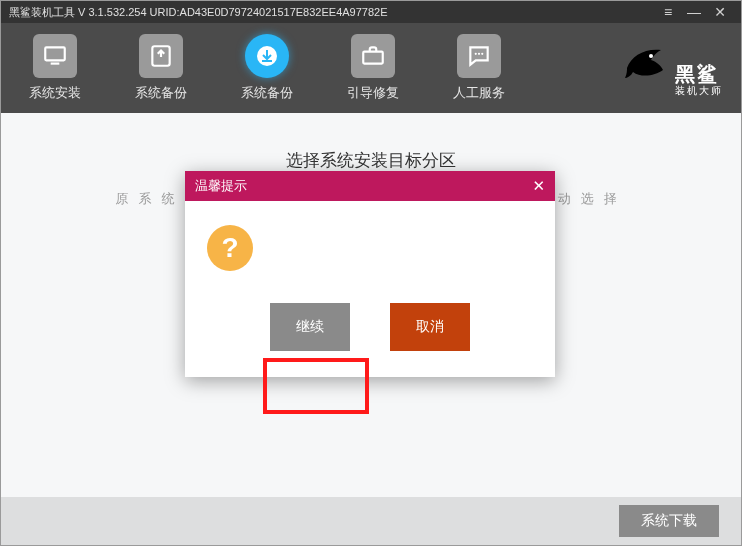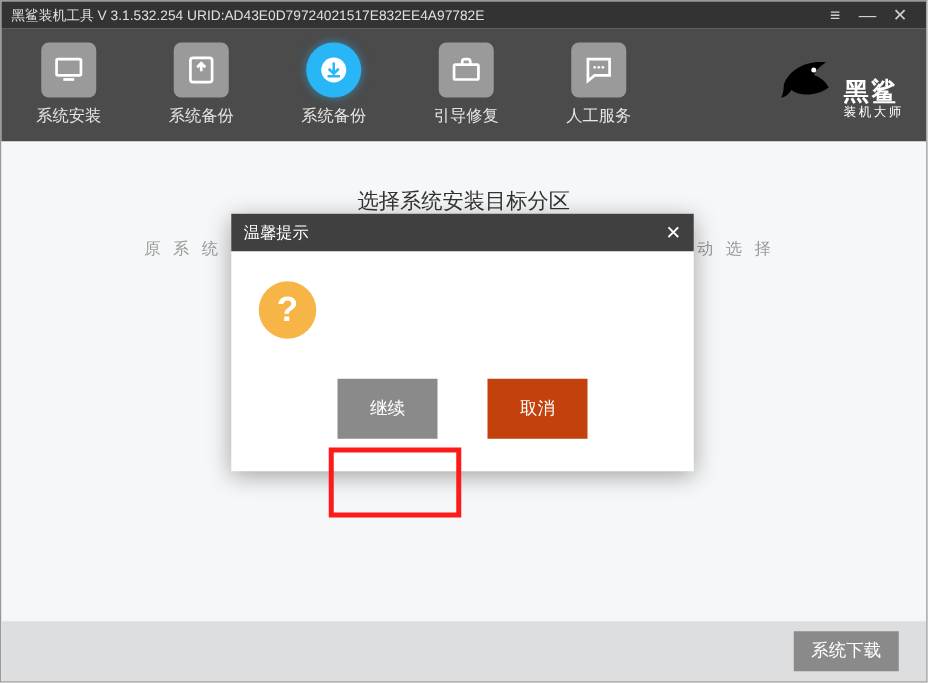--- a/index.html
+++ b/index.html
@@ -15,32 +15,32 @@
   .nav-icon.round-blue { background: #29b6f6; border-radius: 50%; box-shadow: 0 0 8px rgba(41,182,246,0.6); }
   .brand { position: absolute; right: 18px; top: 8px; display: flex; align-items: center; color: #fff; }
   .brand .shark { width: 48px; height: 44px; margin-right: 6px; }
   .brand .texts { display: flex; flex-direction: column; line-height: 1.1; }
   .brand .big { font-size: 20px; font-weight: bold; letter-spacing: 2px; margin-top: 32px; }
   .brand .small { font-size: 10px; letter-spacing: 2px; }
   .main { position: relative; height: calc(100% - 112px); }
   .page-title { text-align: center; font-size: 17px; color: #333; padding-top: 36px; }
   .hint-line { text-align: center; font-size: 13px; color: #9a9a9a; margin-top: 18px; letter-spacing: 10px; }
   .modal { position: absolute; left: 184px; top: 58px; width: 370px; background: #fff; box-shadow: 0 4px 18px rgba(0,0,0,0.35); }
-  .modal-header { height: 30px; background: #404040; color: #fff; display: flex; align-items: center; justify-content: space-between; padding: 0 10px; font-size: 13px; }
+  .modal-header { height: 30px; background: #be185d; color: #fff; display: flex; align-items: center; justify-content: space-between; padding: 0 10px; font-size: 13px; }
   .modal-close { cursor: pointer; font-size: 15px; }
   .modal-body { display: flex; padding: 24px 22px 14px 22px; gap: 18px; }
   .qmark { width: 46px; height: 46px; border-radius: 50%; background: #f7b447; color: #fff; display: flex; align-items: center; justify-content: center; font-size: 28px; font-weight: bold; flex-shrink: 0; }
   .msg { font-size: 13px; color: #5a5a5a; line-height: 1.6; }
   .modal-footer { display: flex; justify-content: center; gap: 40px; padding: 18px 0 26px; }
   .btn { width: 80px; height: 48px; border: none; font-size: 14px; cursor: pointer; }
   .btn-continue { background: #8a8a8a; color: #fff; }
   .btn-cancel { background: #c2410c; color: #fff; }
   .highlight-frame { position: absolute; border: 4px solid #ff1a1a; width: 106px; height: 56px; pointer-events: none; }
   .bottom-bar { position: absolute; bottom: 0; left: 0; right: 0; height: 48px; background: #dddedf; display: flex; justify-content: flex-end; align-items: center; padding: 0 22px; }
-  .dl-btn { width: 84px; height: 32px; background: #8a8a8a; color: #fff; border: none; font-size: 14px; cursor: pointer; }
+  .dl-btn { width: 100px; height: 32px; background: #8a8a8a; color: #fff; border: none; font-size: 14px; cursor: pointer; }
   svg { display: block; }
 </style>
 </head>
 <body>
 
 <div class="titlebar">
   <span class="title-text">黑鲨装机工具 V 3.1.532.254 URID:AD43E0D79724021517E832EE4A97782E</span>
   <span class="win-btn">≡</span>
   <span class="win-btn">—</span>
   <span class="win-btn">✕</span>

